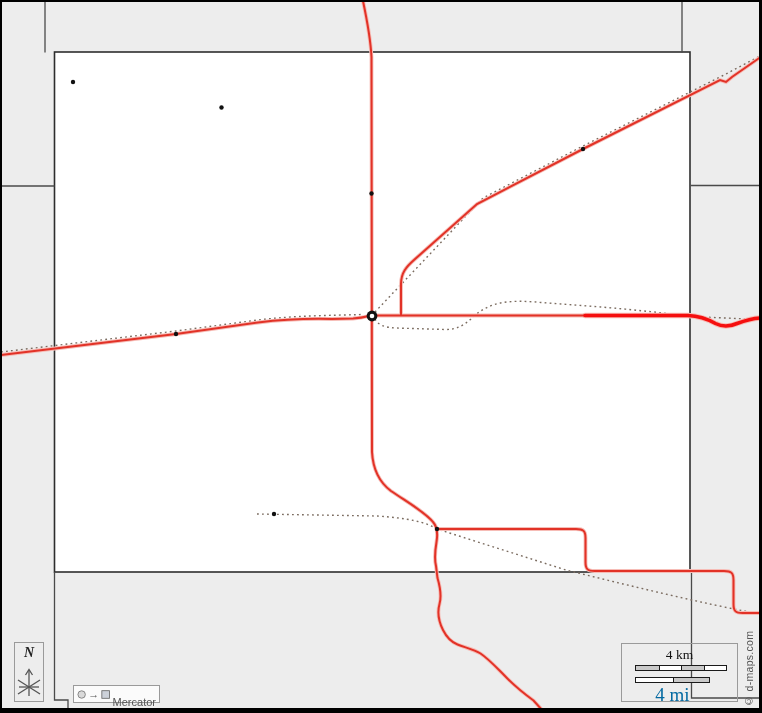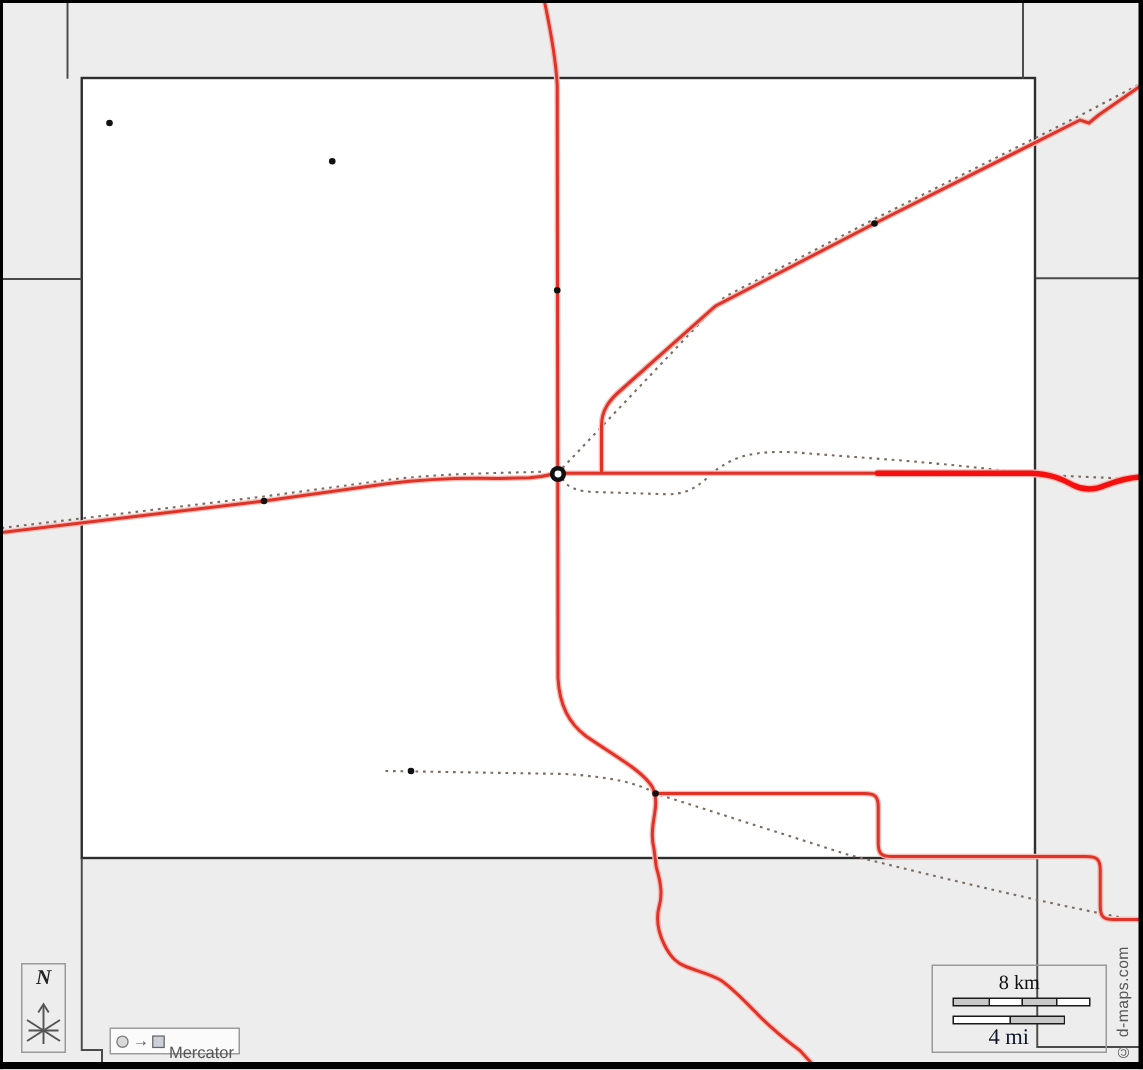--- a/index.html
+++ b/index.html
@@ -17,21 +17,21 @@
     border:1px solid #9a9a9a;background:#fbfbfb;box-sizing:border-box;
     display:flex;align-items:center;gap:2px;padding:0 3px;}
   .proj-label{font-size:11px;color:#555;line-height:11px;margin-top:16px;}
   .proj-arrow{font-size:11px;color:#555;line-height:11px;}
   
   .scale-box{position:absolute;left:621px;top:643px;width:117px;height:59px;
     border:1px solid #9a9a9a;box-sizing:border-box;}
   .scale-km-label{position:absolute;left:0;top:3px;width:100%;text-align:center;
     font-family:"Liberation Serif",serif;font-size:13.5px;color:#111;}
   .scale-mi-label{position:absolute;left:14px;top:40px;width:73px;text-align:center;
-    font-family:"Liberation Serif",serif;font-size:15px;color:#0f172a;}
+    font-family:"Liberation Serif",serif;font-size:19px;color:#0369a1;}
   .bar{position:absolute;display:flex;border:1px solid #1a1a1a;box-sizing:content-box;height:4px;}
   .bar-km{left:13px;top:21px;width:90px;}
   .bar-mi{left:13px;top:33px;width:73px;}
   .seg{height:100%;box-sizing:border-box;}
   .seg+.seg{border-left:1px solid #1a1a1a;}
   .seg-g{background:#c9c9c9;} .seg-w{background:#ffffff;}
   
   .credit{position:absolute;left:741px;top:626px;height:81px;width:16px;
     writing-mode:vertical-rl;transform:rotate(180deg);font-size:10.5px;color:#555;
     letter-spacing:.3px;text-align:left;line-height:16px;}
@@ -99,21 +99,21 @@
       <circle cx="5.5" cy="5.5" r="4.4" fill="#d9d9d9" stroke="#777" stroke-width="1"></circle>
     </svg>
     <span class="proj-arrow">→</span>
     <svg width="11" height="11" viewBox="0 0 11 11">
       <rect x="1" y="1" width="9" height="9" fill="#ccd1d9" stroke="#666" stroke-width="1"></rect>
     </svg>
     <span class="proj-label">Mercator</span>
   </div>
 
   <div class="scale-box">
-    <div class="scale-km-label">8 km</div>
+    <div class="scale-km-label">4 km</div>
     <div class="bar bar-km">
       <div class="seg seg-g" style="width:25%"></div>
       <div class="seg seg-w" style="width:25%"></div>
       <div class="seg seg-g" style="width:25%"></div>
       <div class="seg seg-w" style="width:25%"></div>
     </div>
     <div class="bar bar-mi">
       <div class="seg seg-w" style="width:50%"></div>
       <div class="seg seg-g" style="width:50%"></div>
     </div>

